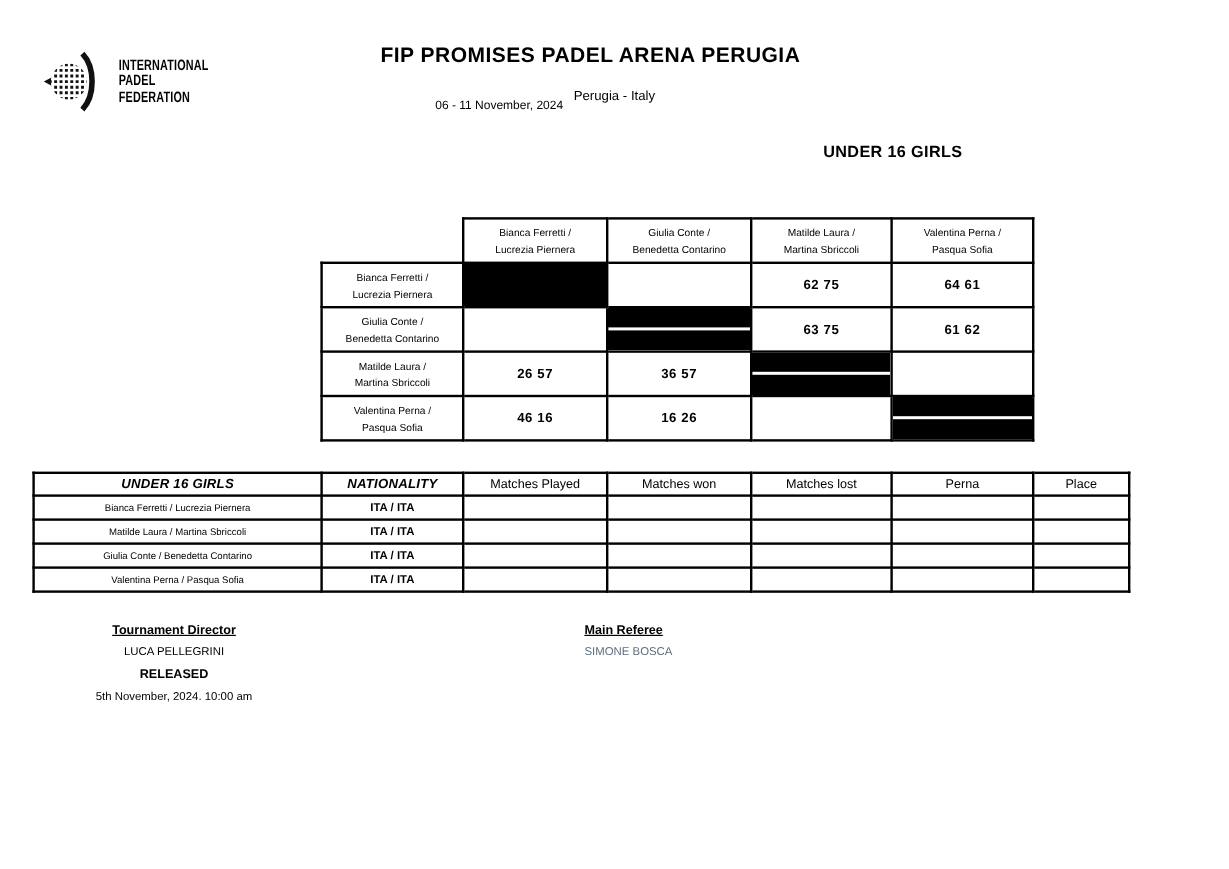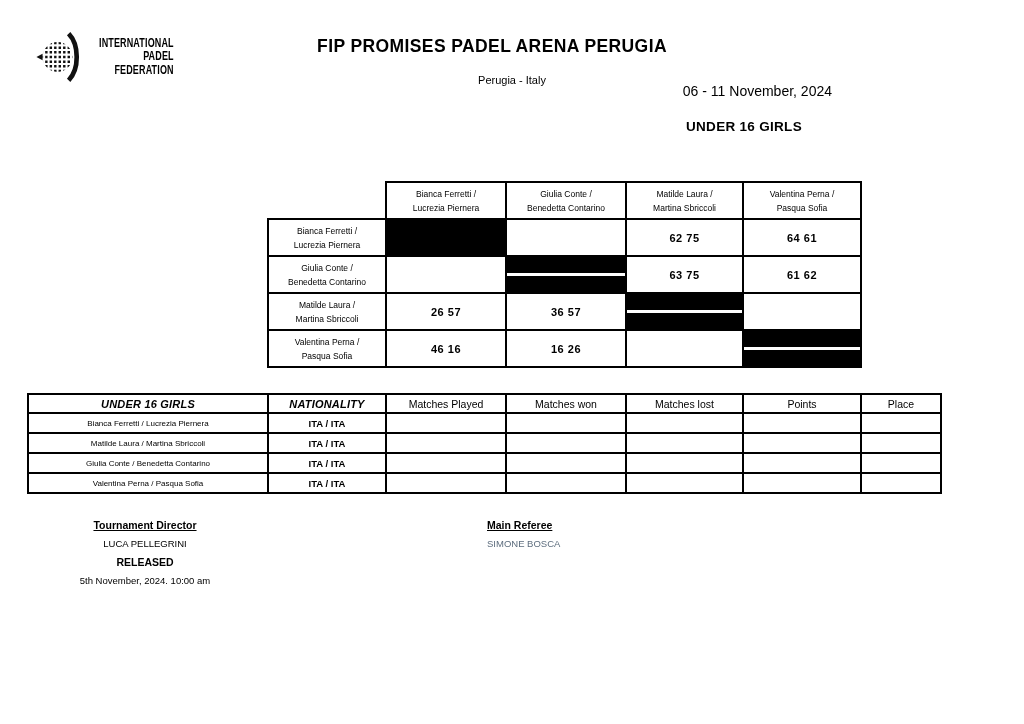--- a/index.html
+++ b/index.html
@@ -3,31 +3,31 @@
 <meta charset="utf-8">
 <style>
   html,body { margin:0; padding:0; }
   body {
     width:1024px; height:724px; background:#ffffff; color:#000;
     font-family:"Liberation Sans", sans-serif; position:relative; overflow:hidden;
   }
   .page { position:absolute; inset:0; }
 
   
-  .logo { position:absolute; left:36px; top:29px; display:flex; align-items:center; gap:7px;text-align:right; }
+  .logo { position:absolute; left:36px; top:40px; display:flex; align-items:center; gap:7px; }
   .logo svg { width:56px; height:56px; display:block; }
   .logo-text { font-weight:bold; font-size:12.5px; line-height:13.5px;
                transform:scaleX(0.72); transform-origin:left center; letter-spacing:0.2px;
                white-space:nowrap; }
 
   
   .title    { position:absolute; left:0; width:984px; top:36px; text-align:center;
               font-size:17.5px; font-weight:bold; letter-spacing:0.4px; }
   .loc      { position:absolute; left:0; width:1024px; top:64px; text-align:center; font-size:11px;margin-top:10px; }
-  .dates    { position:absolute; left:0; width:832px; top:83px; text-align:right; font-size:14px; }
+  .dates    { position:absolute; left:0; width:832px; top:83px; text-align:center; font-size:10px; }
   .category { position:absolute; left:686px; top:119px; font-size:13.5px; font-weight:bold; letter-spacing:0.3px; }
 
   
   table { border-collapse:collapse; table-layout:fixed; }
   .t1 { position:absolute; left:267px; top:181px; width:593px; }
   .t1 td { border:2px solid #000; padding:0; text-align:center; vertical-align:middle; height:35px; overflow:hidden; }
   .t1 td.blank { border:none; background:transparent; }
   .t1 .names { font-size:8.5px; line-height:14px; }
   .t1 .score { font-weight:bold; font-size:11px; letter-spacing:0.5px; }
   .t1 .self  { background:#000; }
@@ -170,21 +170,21 @@
         <col style="width:118px">
         <col style="width:80px">
     </colgroup>
     <tbody>
         <tr class="h2">
       <td class="bi">UNDER 16 GIRLS</td>
       <td class="bi">NATIONALITY</td>
       <td>Matches Played</td>
       <td>Matches won</td>
       <td>Matches lost</td>
-      <td>Points</td>
+      <td>Perna</td>
       <td>Place</td>
     </tr>
     <tr class="dr">
       <td class="nm">Bianca Ferretti / Lucrezia Piernera</td>
       <td class="nat">ITA / ITA</td>
       <td></td>
       <td></td>
       <td></td>
       <td></td>
       <td></td>

